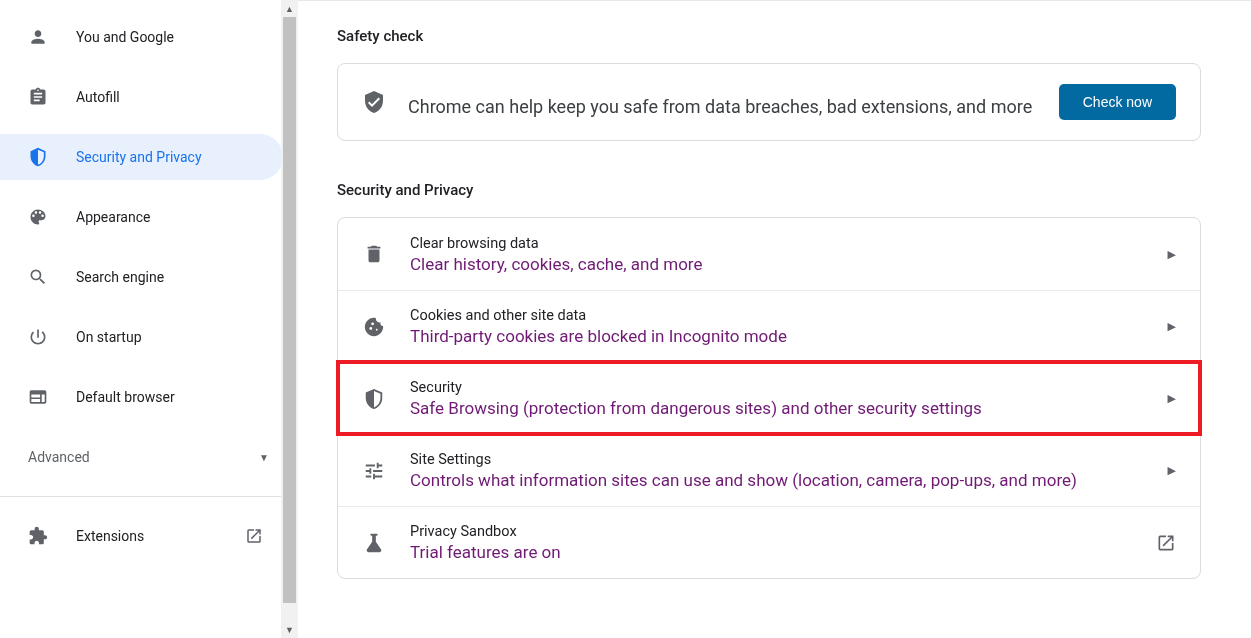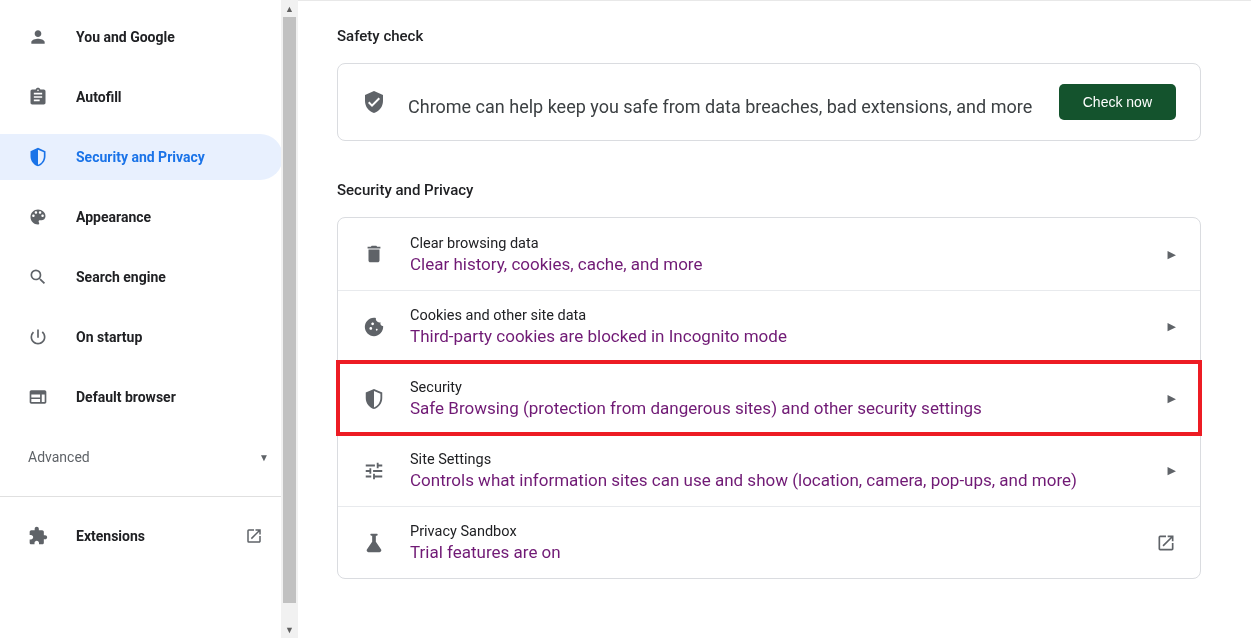--- a/index.html
+++ b/index.html
@@ -28,21 +28,21 @@
     .sidebar-item {
       display: flex;
       align-items: center;
       height: 46px;
       padding-left: 28px;
       cursor: pointer;
       border-radius: 0 30px 30px 0;
       margin-right: 14px;
       margin-bottom: 14px;
       font-size: 14px;
-      font-weight: 700;
+      font-weight: 400;
       color: #202124;
     }
     .sidebar-item.active {
       background: #e8f0fe;
       color: #1a73e8;
     }
     .sidebar-item .icon {
       width: 20px;
       height: 20px;
       margin-right: 28px;
@@ -141,21 +141,21 @@
       margin-right: 22px;
       flex-shrink: 0;
     }
     .safety-text {
       flex: 1;
       font-size: 18px;
       color: #3c4043;
       margin-top: 8px;
     }
     .check-now-btn {
-      background: #14532d;
+      background: #0369a1;
       color: #fff;
       border: none;
       padding: 10px 24px;
       border-radius: 5px;
       font-size: 14px;
       font-weight: 500;
       cursor: pointer;
     }
     .list-card {
       padding: 0;

